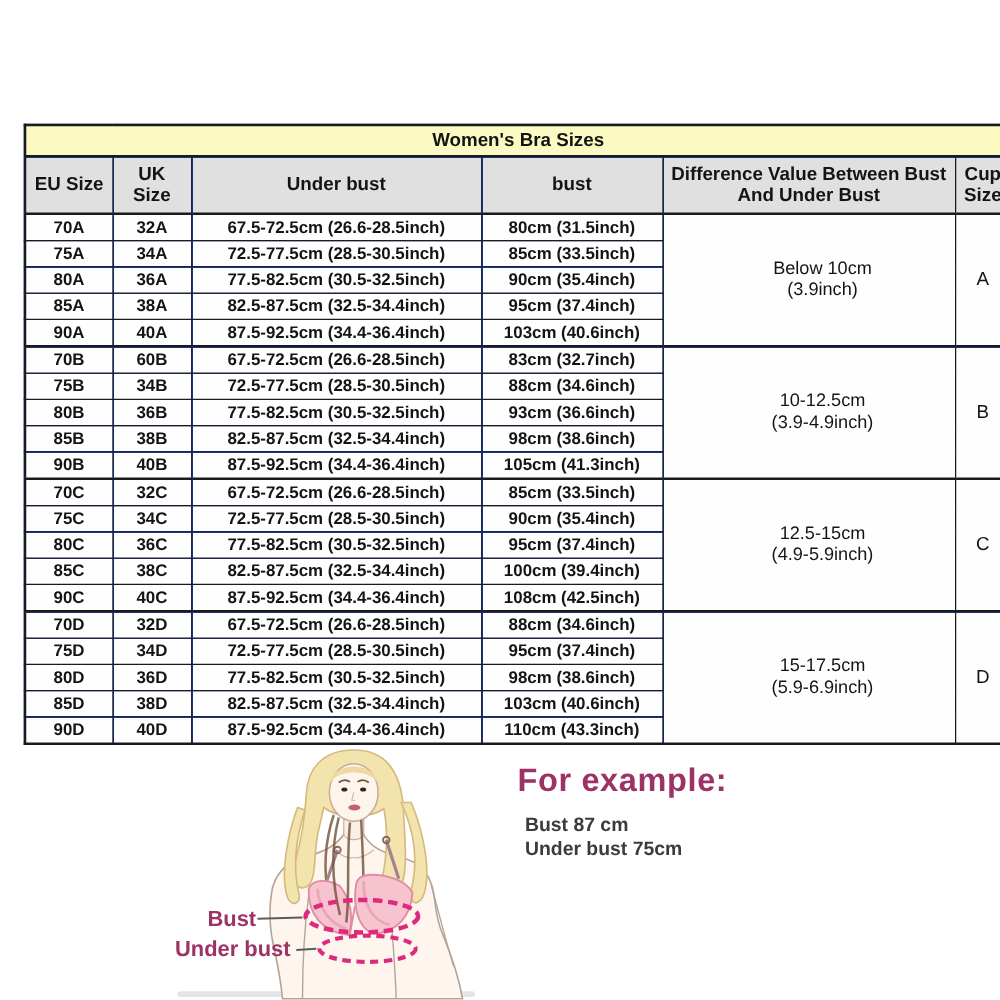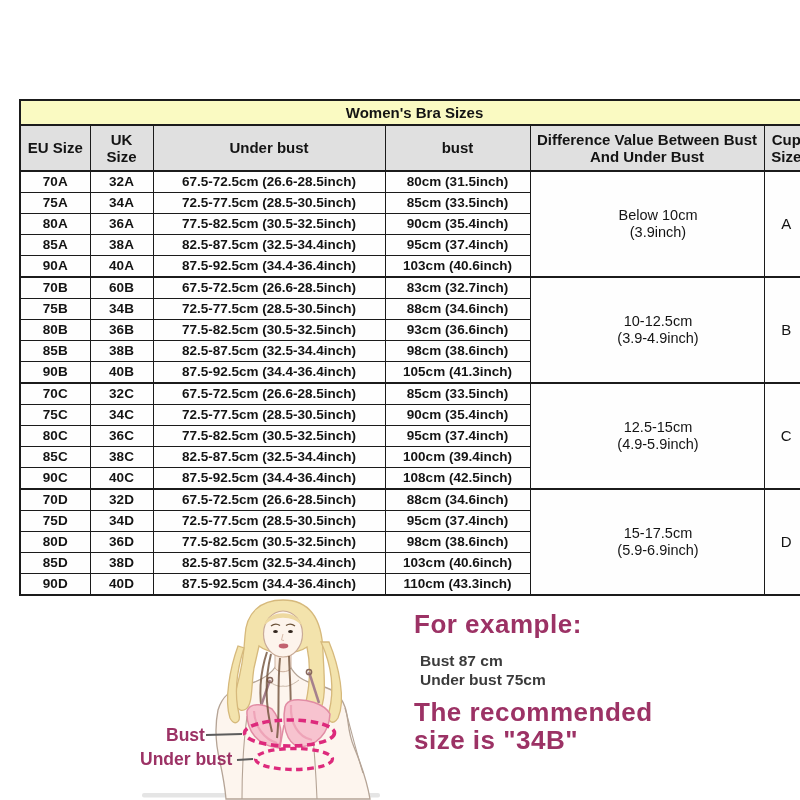--- a/index.html
+++ b/index.html
@@ -291,19 +291,15 @@
     <text class="diagram-label" x="46" y="145">Bust</text>
     <text class="diagram-label" x="20" y="169">Under bust</text>
   </svg>
 
   <div class="example">
     <div class="example-heading">For example:</div>
     <div class="example-measure">
       <div>Bust 87 cm</div>
       <div>Under bust 75cm</div>
     </div>
-    <div class="example-result">
-      <div>The recommended</div>
-      <div>size is "34B"</div>
-    </div>
   </div>
 
 </div>
 
 </body></html>

